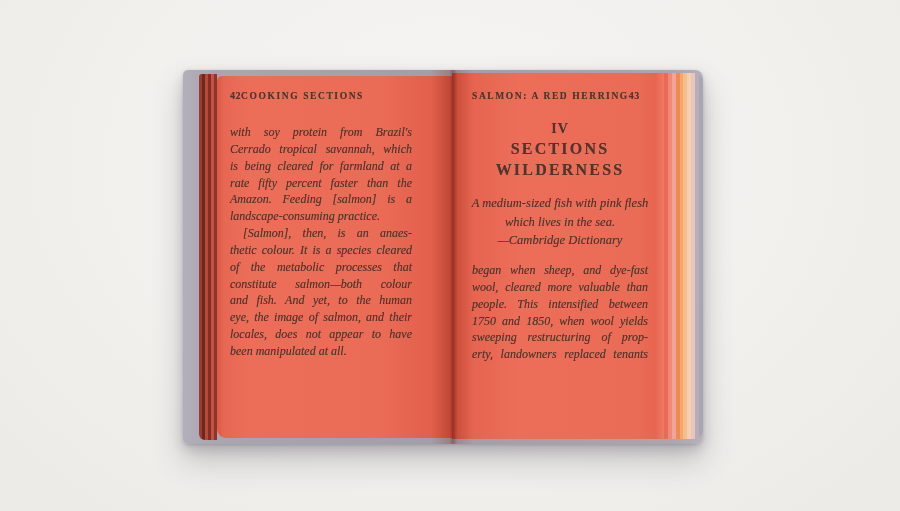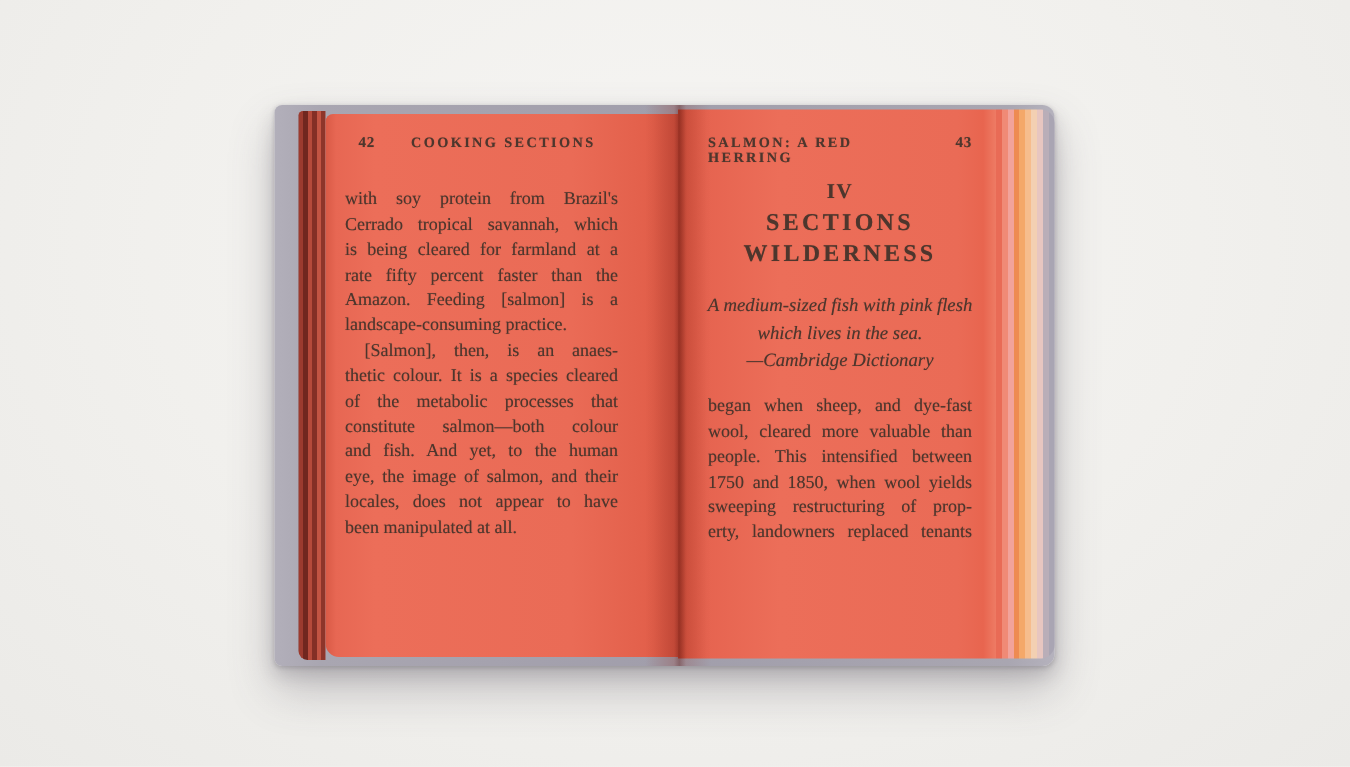--- a/index.html
+++ b/index.html
@@ -40,27 +40,27 @@
     position:absolute;left:481px;top:3px;width:39px;height:366px;
     border-radius:0 9px 9px 0;
     
   }
   .gutter-shadow{
     position:absolute;left:247px;top:0;width:44px;height:374px;pointer-events:none;
     background:linear-gradient(90deg,rgba(120,28,18,0) 0%,rgba(139,39,28,.25) 44%,rgba(95,18,12,.42) 52%,rgba(139,39,28,.18) 62%,rgba(120,28,18,0) 100%);
   }
   .ink{color:var(--ink);text-shadow:0 0 .5px rgba(77,54,45,.55);}
   .phead{
-    position:absolute;display:flex;justify-content:center;align-items:baseline;
-    font-size:9.5px;letter-spacing:1.6px;font-weight:600;gap:24px;
+    position:absolute;display:flex;justify-content:flex-start;align-items:baseline;
+    font-size:9.5px;letter-spacing:1.6px;font-weight:600;
   }
   .phead .pnum{letter-spacing:.5px;font-size:10px;}
   .page-left .phead{left:13px;top:14px;width:176px;}
   .page-right .phead{left:20px;top:17px;width:176px;}
-  .pbody{position:absolute;font-size:12px;}
+  .pbody{position:absolute;font-size:12px;font-style:italic;}
   .page-left .pbody{left:13px;top:48px;width:182px;}
   .page-right .pbody{left:20px;top:189px;width:176px;}
   .bline{
     line-height:16.85px;height:16.85px;white-space:nowrap;
     text-align:justify;text-align-last:justify;
   }
   .bline.pline{text-align:left;text-align-last:left;}
   .bline.indent{padding-left:13px;}
   .chapter-number{
     position:absolute;left:20px;top:48px;width:176px;text-align:center;

